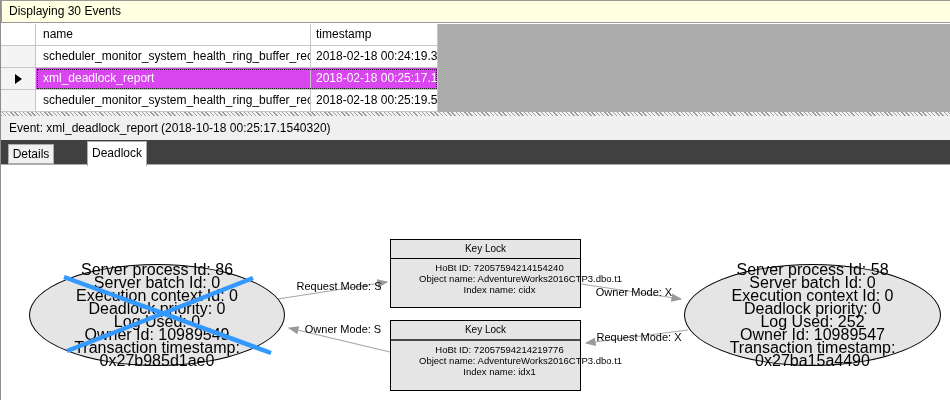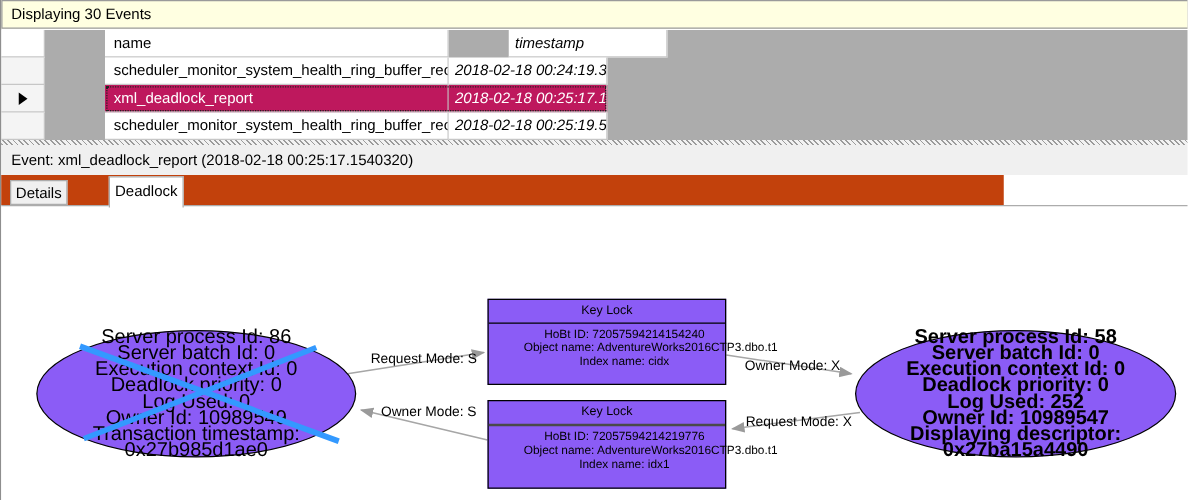--- a/index.html
+++ b/index.html
@@ -7,64 +7,64 @@
     font-family:"Liberation Sans","DejaVu Sans",sans-serif; }
   .app { position:relative; width:950px; height:400px; border-left:1px solid #8e8e8e; }
 
   
   .info-bar { position:absolute; left:0; top:0; width:950px; height:23px;
     background:#FFFFE1; border:1px solid #9a9a9a; font-size:12px; color:#000;
     line-height:21px; padding-left:7px; }
 
   
   .grid { position:absolute; left:0; top:24px; width:950px; height:88px; background:#ACACAC; }
-  .grow { display:flex; height:22px;gap:48px; }
+  .grow { display:flex; height:22px; }
   .cell { background:#fff; border-right:1px solid #c6c6c6; border-bottom:1px solid #c6c6c6;
     font-size:12px; line-height:21px; white-space:nowrap; overflow:hidden; color:#000; }
   .sel-cell { width:35px; background:#f4f4f4; display:flex; align-items:center; justify-content:center; }
   .name-cell { width:275px; padding-left:7px; }
-  .ts-cell { width:127px; padding-left:5px;font-style:italic; }
+  .ts-cell { width:127px; padding-left:5px; }
   .hdr .cell { background:#fff; }
   .cells { display:flex; }
-  .grow.selected .name-cell, .grow.selected .ts-cell { background:#be185d; color:#fff; }
+  .grow.selected .name-cell, .grow.selected .ts-cell { background:#d946ef; color:#fff; }
   .grow.selected .cells { outline:1px dotted #222; outline-offset:-2px; }
   .tri { width:0; height:0; border-left:7px solid #000;
     border-top:5px solid transparent; border-bottom:5px solid transparent; }
 
   
   .splitter { position:absolute; left:0; top:112px; width:950px; height:4px;
     background:repeating-linear-gradient(45deg,#9b9b9b 0 1px,#f2f2f2 1px 3px); }
 
   
   .event-bar { position:absolute; left:0; top:116px; width:950px; height:24px;
     background:#F0F0F0; font-size:12px; color:#000; line-height:24px; padding-left:8px; }
 
   
-  .tabstrip { position:absolute; left:0; top:140px; width:802px; height:24px; background:#c2410c; }
+  .tabstrip { position:absolute; left:0; top:140px; width:950px; height:24px; background:#404040; }
   .tab { position:absolute; font-size:12px; color:#000; text-align:center;
     border:1px solid #ACACAC; background:#F0F0F0; }
   .tab.details { left:7px; top:4px; width:46px; height:20px; line-height:19px; }
   .tab.deadlock { left:53px; top:1px; width:60px; height:25px; line-height:23px;
     background:#fff; border-bottom:none; z-index:5;margin-left:33px; }
 
   
   .content { position:absolute; left:0; top:164px; width:950px; height:236px;
     background:#fff; border-top:1px solid #ACACAC; }
 
   svg.layer { position:absolute; left:0; top:0; width:950px; height:400px;
     pointer-events:none; }
   .edges { z-index:1; }
   .cross { z-index:3; }
 
-  .node { position:absolute; z-index:2; background:#8b5cf6; }
+  .node { position:absolute; z-index:2; background:#e5e5e5; }
   .ellipse { border:1px solid #000; border-radius:50%; display:flex; flex-direction:column;
     align-items:center; justify-content:center; text-align:center;
     font-size:16px; line-height:13px; color:#000; }
   .proc-left  { left:28px;  top:264px; width:256px; height:102px; }
-  .proc-right { left:683px; top:264px; width:257px; height:102px;font-weight:bold; }
+  .proc-right { left:683px; top:264px; width:257px; height:102px; }
   .rect { border:1px solid #000; text-align:center; color:#000; }
   .res-top    { left:389px; top:239px; width:191px; height:69px; }
   .res-bottom { left:389px; top:320px; width:191px; height:71px; }
   .rect .title { font-size:10px; line-height:18px; border-bottom:1px solid #000; }
   .res-bottom .title { border-bottom:2px solid #4a4a4a; }
   .rect .body { padding-top:3px; font-size:9.5px; line-height:11px; white-space:nowrap;margin-left:28px; }
 
   .edge-label { font-size:11px; fill:#000; text-anchor:middle;
     font-family:"Liberation Sans","DejaVu Sans",sans-serif; }
   .edge-line { stroke:#a6a6a6; stroke-width:1.2; fill:none; }
@@ -105,21 +105,21 @@
       <div class="cells">
         <div class="cell name-cell">scheduler_monitor_system_health_ring_buffer_recorded</div>
         <div class="cell ts-cell">2018-02-18 00:25:19.5276859</div>
       </div>
     </div>
   </div>
 
   <div class="splitter"></div>
 
   <div class="event-bar">
-    <span>Event: xml_deadlock_report (2018-02-18 00:25:17.1540320)</span>
+    <span>Event: xml_deadlock_report (2018-10-18 00:25:17.1540320)</span>
   </div>
 
   <div class="tabstrip">
     <div class="tab details">Details</div>
     <div class="tab deadlock">Deadlock</div>
   </div>
 
   <div class="content"></div>
 
   <svg class="layer edges" viewBox="0 0 950 400">
@@ -148,21 +148,21 @@
     <div>Transaction timestamp: 0x27b985d1ae0</div>
   </div>
 
   <div class="node ellipse proc-right">
     <div>Server process Id: 58</div>
     <div>Server batch Id: 0</div>
     <div>Execution context Id: 0</div>
     <div>Deadlock priority: 0</div>
     <div>Log Used: 252</div>
     <div>Owner Id: 10989547</div>
-    <div>Displaying descriptor: 0x27ba15a4490</div>
+    <div>Transaction timestamp: 0x27ba15a4490</div>
   </div>
 
   <div class="node rect res-top">
     <div class="title">Key Lock</div>
     <div class="body">
       <div>HoBt ID: 72057594214154240</div>
       <div>Object name: AdventureWorks2016CTP3.dbo.t1</div>
       <div>Index name: cidx</div>
     </div>
   </div>

